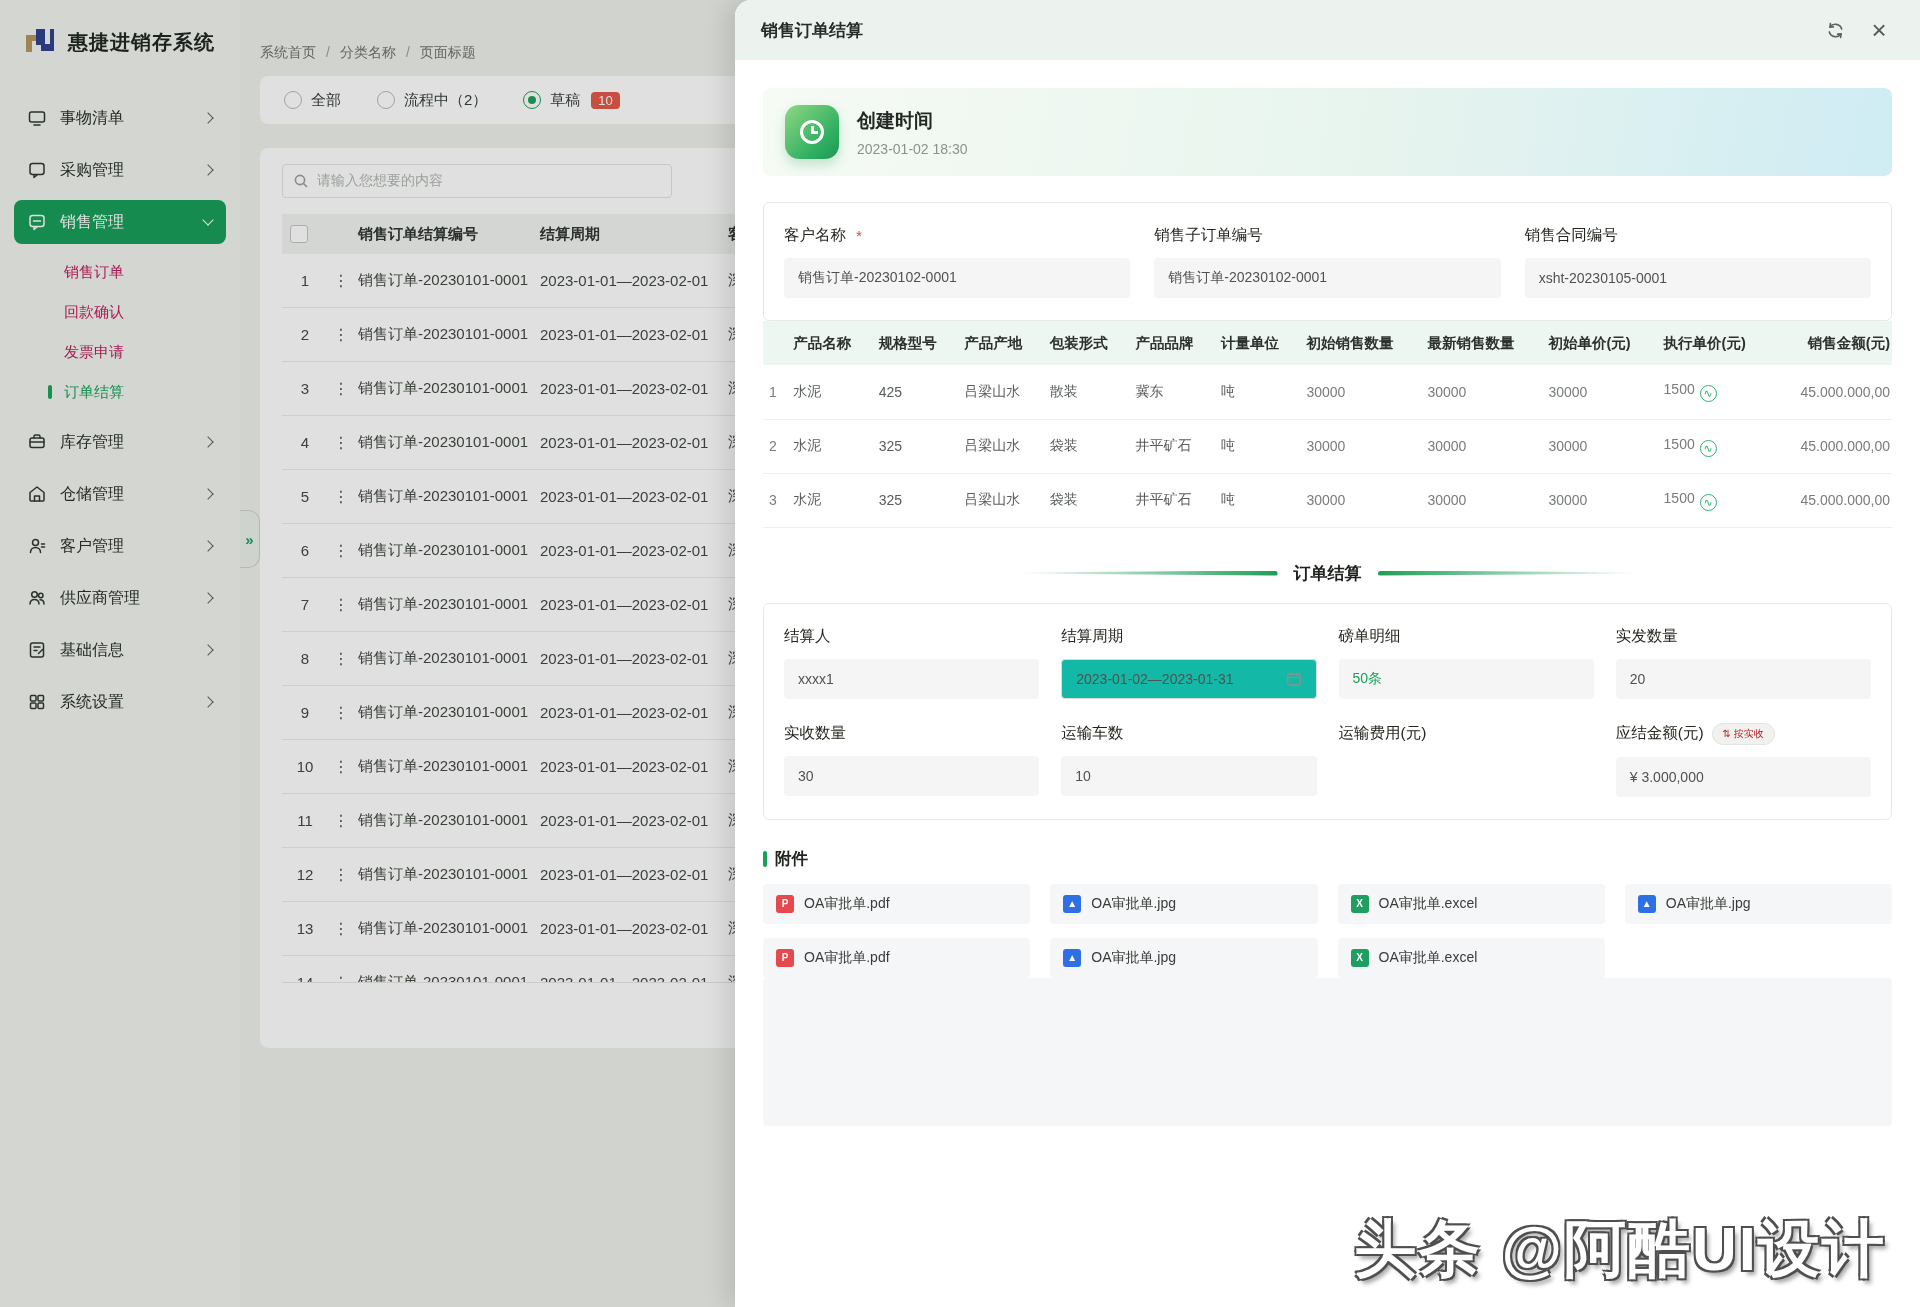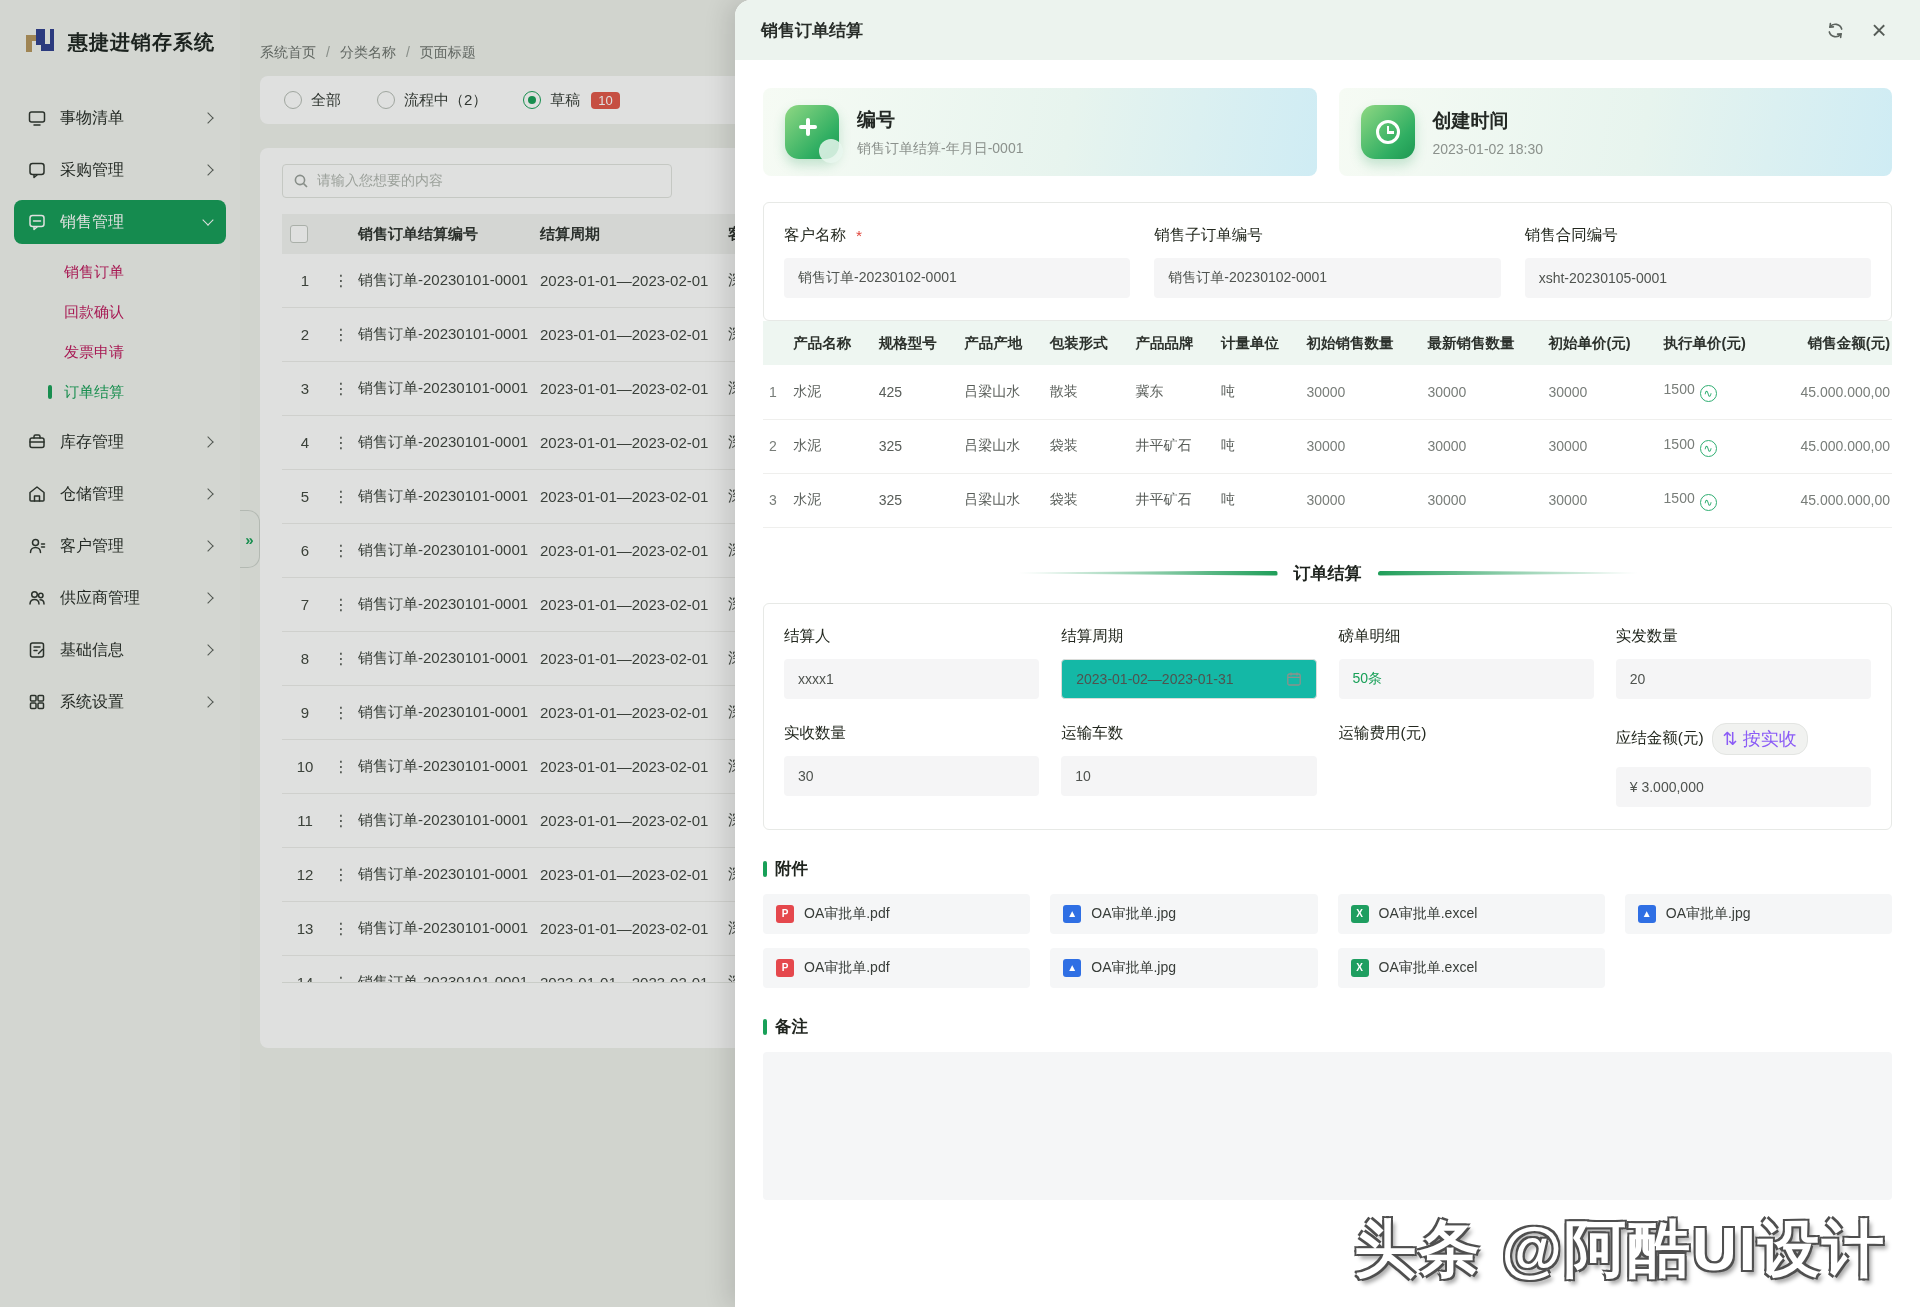--- a/index.html
+++ b/index.html
@@ -72,21 +72,21 @@
   .hcard-txt .t { font-size:19px; font-weight:bold; color:#232824; margin-bottom:7px; }
   .hcard-txt .v { font-size:14px; color:#8b918c; }
   .box { border:1px solid #e7e9e6; border-radius:6px; padding:22px 20px; margin-top:26px; }
   .grid3 { display:grid; grid-template-columns:repeat(3,1fr); gap:24px; }
   .grid4 { display:grid; grid-template-columns:repeat(4,1fr); gap:22px; row-gap:24px; }
   .fld-label { font-size:15.5px; font-weight:500; color:#23281f; margin-bottom:12px; display:flex; align-items:center; gap:8px; }
   .req { color:#e0443a; margin-left:2px; }
   .fld-input { height:40px; background:#f5f5f6; border-radius:4px; display:flex; align-items:center; padding:0 14px; font-size:14px; color:#4f534f; }
   .fld-input.white { background:#14b8a6; border:1px solid #dadcd9; justify-content:space-between; }
   .fld-input.green { color:#18a058; }
-  .pill-btn { display:inline-flex; align-items:center; gap:4px; background:#f1f2f0; border:1px solid #e3e5e2; border-radius:14px; padding:3px 10px; font-size:18px; color:#8b5cf6; cursor:pointer; font-weight:normal; }
+  .pill-btn { display:inline-flex; align-items:center; gap:4px; background:#f1f2f0; border:1px solid #e3e5e2; border-radius:14px; padding:3px 10px; font-size:10px; color:#b91c1c; cursor:pointer; font-weight:normal; }
   .section-head { display:flex; align-items:center; gap:8px; margin:28px 0 14px 0; }
   .sec-bar { width:4px; height:16px; border-radius:2px; background:#18a058; }
   .sec-title { font-size:16.5px; font-weight:bold; color:#20251f; }
   
   .ptable { width:100%; border-collapse:collapse; }
   .ptable th { background:#eef6f1; font-size:14.5px; font-weight:bold; color:#2c312c; height:44px; text-align:left; padding:0 6px; white-space:nowrap; }
   .ptable td { height:54px; border-bottom:1px solid #efefed; font-size:14px; color:#585d59; padding:0 6px; white-space:nowrap; }
   .ptable .c-num { color:#787d79; }
   .ptable th.r, .ptable td.r { text-align:right; padding-right:2px; }
   .xchg { display:inline-flex; width:17px; height:17px; border:1.4px solid #2fae72; border-radius:50%; color:#2fae72; align-items:center; justify-content:center; font-size:11px; vertical-align:-3px; margin-left:5px; }
@@ -385,30 +385,20 @@
           <path d="M3.5 11.5 A 7 7 0 0 0 15.8 13.8"></path>
         <path d="M4.6 2.8 L4.2 6.4 L7.8 6.2" fill="none"></path>
           <path d="M15.4 17.2 L15.8 13.6 L12.2 13.8" fill="none"></path>
       </svg>
     </span>
     <span class="hd-icon close-x">×</span>
   </div>
 
   <div class="drawer-body">
     <div class="cards-row">
-      <div class="hcard">
-        <span class="tile">
-            <span class="plus"></span>
-            <span class="bub"></span>
-          </span>
-        <span class="hcard-txt">
-          <div class="t">编号</div>
-          <div class="v">销售订单结算-年月日-0001</div>
-        </span>
-      </div>
       <div class="hcard">
         <span class="tile">
             <span class="clock"></span>
           </span>
         <span class="hcard-txt">
           <div class="t">创建时间</div>
           <div class="v">2023-01-02 18:30</div>
         </span>
       </div>
     </div>
@@ -578,21 +568,17 @@
         <div class="att-chip">
           <span class="f-ico f-jpg">▲</span>
           <span>OA审批单.jpg</span>
         </div>
         <div class="att-chip">
           <span class="f-ico f-excel">X</span>
           <span>OA审批单.excel</span>
         </div>
       </div>
 
-    <div class="section-head">
-      <span class="sec-bar"></span>
-      <span class="sec-title">备注</span>
-    </div>
     <div class="remark-box"></div>
   </div>
 </div>
 
 <div class="watermark">头条 @阿酷UI设计</div>
 
 </body></html>

